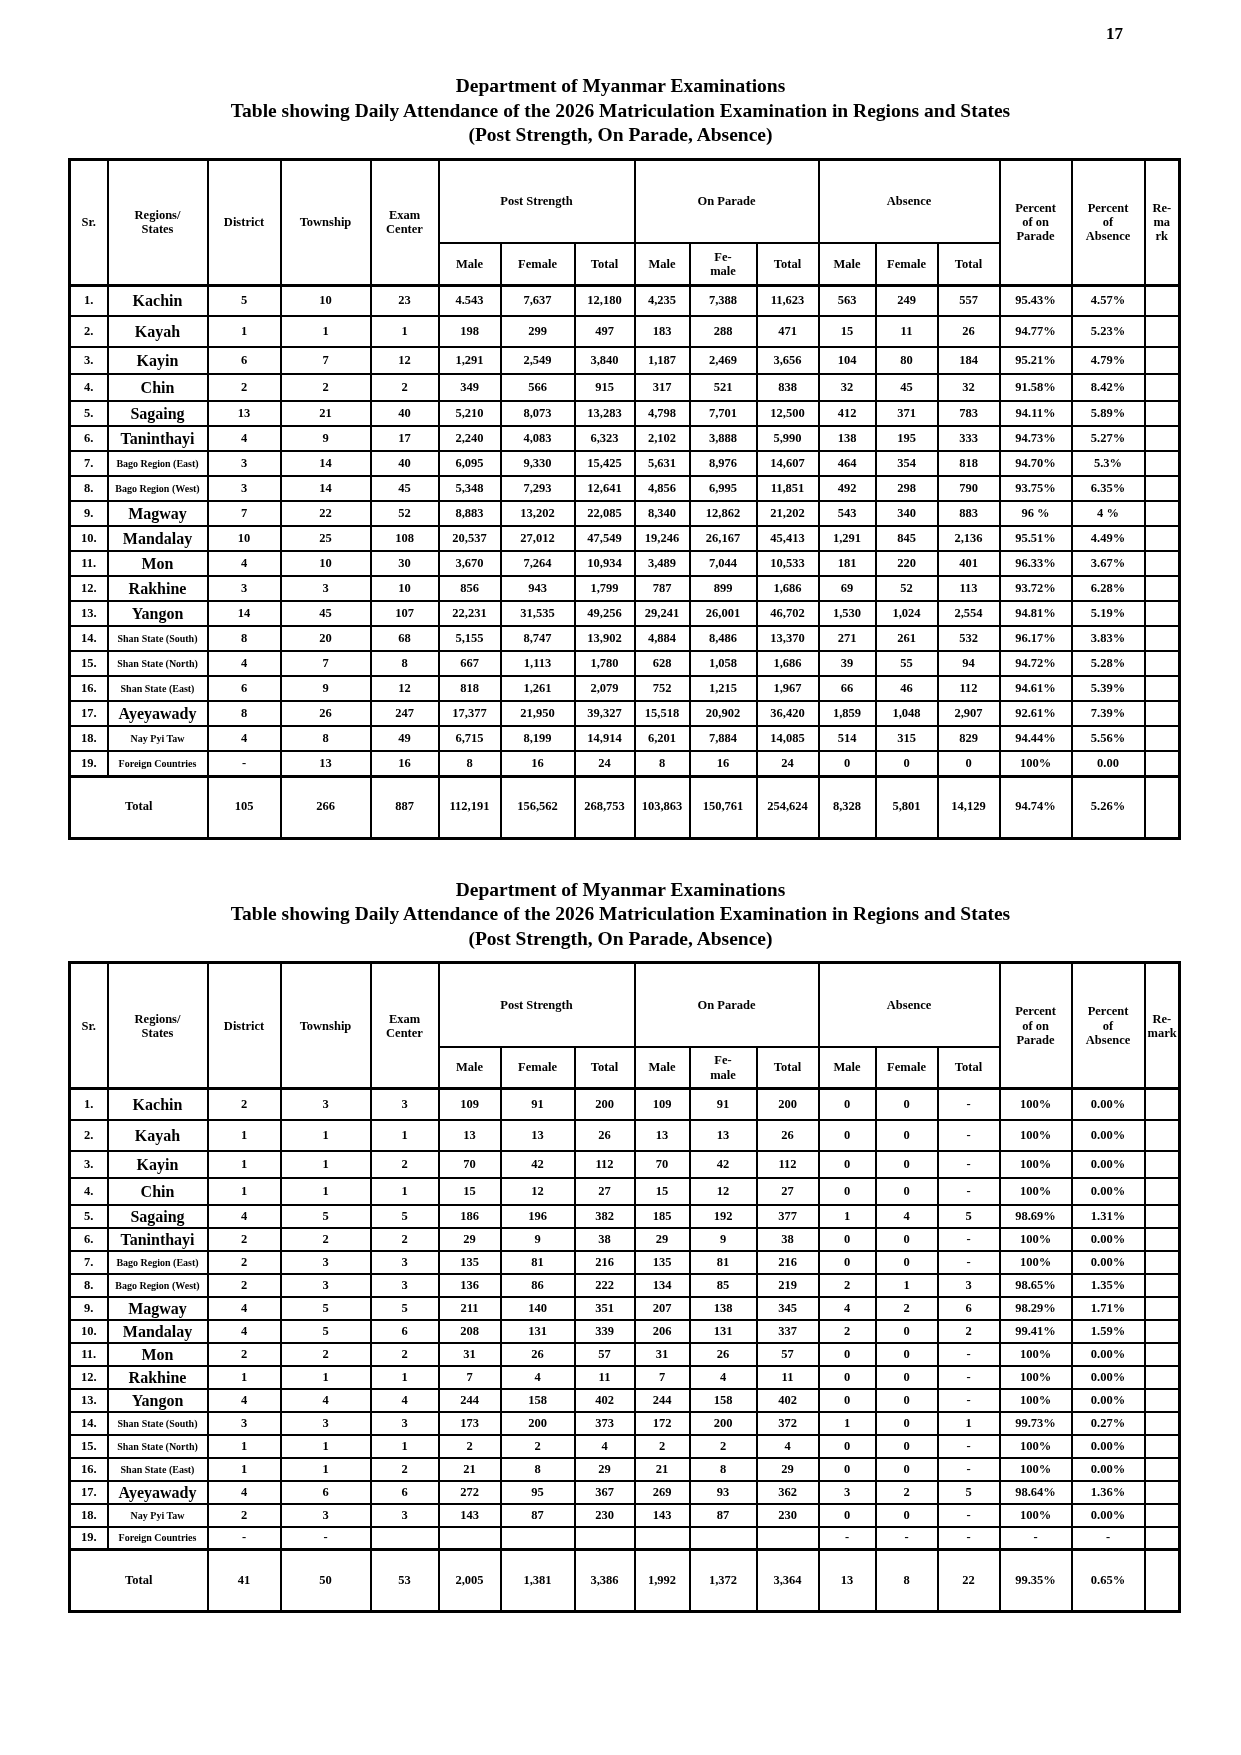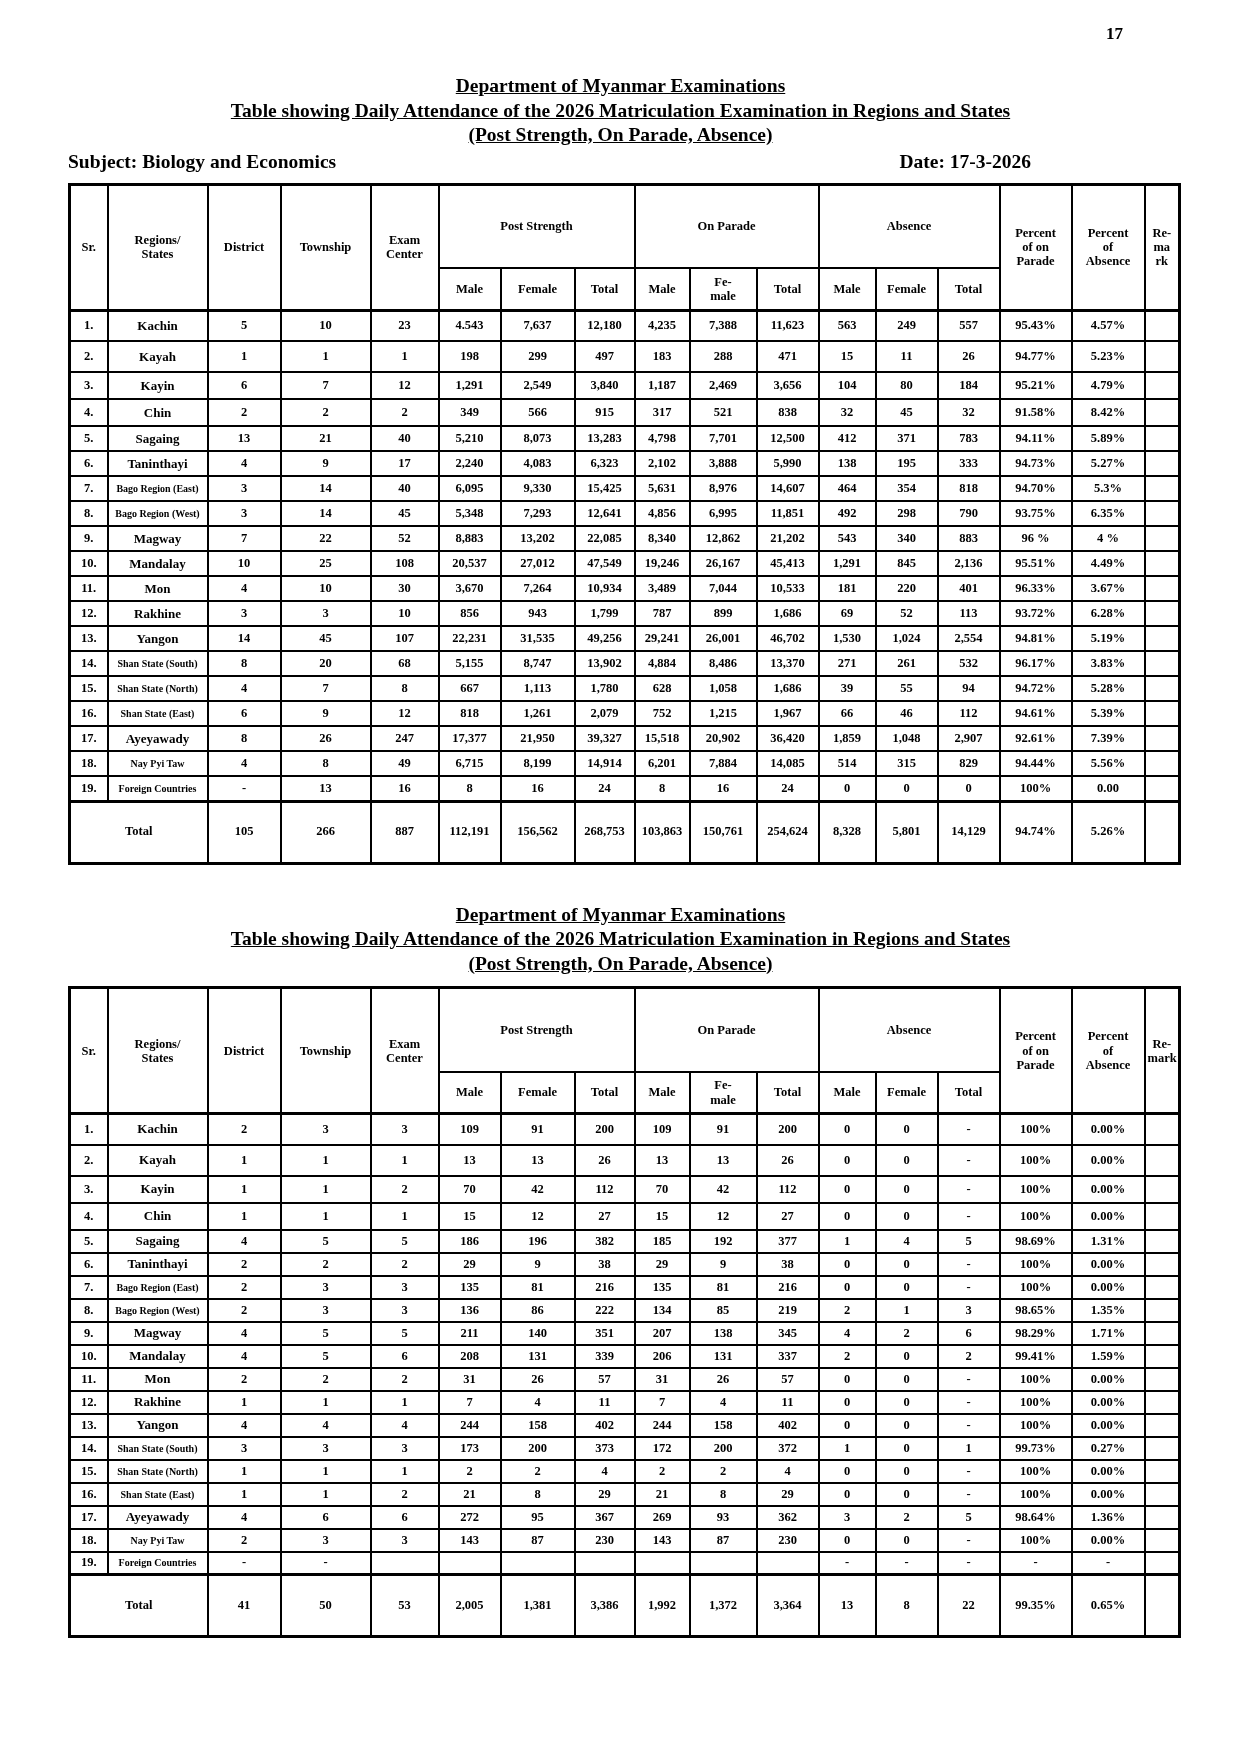--- a/index.html
+++ b/index.html
@@ -5,21 +5,21 @@
   html, body { margin:0; padding:0; background:#fff; }
   body {
     width:1241px; min-height:1755px;
     color:#000;
     font-family:"Liberation Serif", serif;
     font-weight:bold;
     -webkit-font-smoothing:antialiased;
   }
   .page { padding:24px 68px 20px 68px; }
   .pageno { text-align:right; font-size:17px; padding-right:50px; height:22px; }
-  .title-block { text-align:center; font-size:19.5px; line-height:1.26; margin-top:28px;text-decoration:underline; }
+  .title-block { text-align:center; font-size:19.5px; line-height:1.26; margin-top:28px; }
   .sec2 .title-block { margin-top:38px; }
   .subject-row { display:flex; justify-content:space-between; font-size:19.5px; margin-top:3px; }
   .subject-row .date { margin-right:142px; }
 
   table {
     border-collapse:collapse; table-layout:fixed;
     width:1105px; margin-top:10px;
     border:3px solid #000;
   }
   th, td {
@@ -28,21 +28,21 @@
     padding:1px 2px;
     font-weight:bold;
     overflow:hidden;
   }
   thead th { font-size:12.5px; white-space:pre-line; line-height:1.15; }
   thead tr:first-child { height:84px; }
   thead tr:nth-child(2) { height:42px; }
   thead { border-bottom:3px solid #000; }
 
   tbody td { font-size:12.5px; line-height:1.1; }
-  td.c1 { font-size:13px; }
+  td.c1 { font-size:16px; }
   td.c1.small { font-size:10px; line-height:1.15;text-align:center; }
 
   .t1 tbody tr { height:25px; }
   .t2 tbody tr { height:23px; }
   tbody tr.r0, tbody tr.r1 { height:31px; }
   tbody tr.r2, tbody tr.r3 { height:27px; }
   tbody tr.total { height:62px; }
   tbody tr.total td { border-top:3px solid #000; font-size:12.5px; }
 </style>
 </head>
@@ -50,24 +50,20 @@
 
 <div class="page">
 
   <div class="pageno">17</div>
 
   <section class="sec1">
     <div class="title-block">
       <div>Department of Myanmar Examinations</div>
       <div>Table showing Daily Attendance of the 2026 Matriculation Examination in Regions and States</div>
       <div>(Post Strength, On Parade, Absence)</div>
-    </div>
-    <div class="subject-row">
-      <span>Subject: Biology and Economics</span>
-      <span class="date">Date: 17-3-2026</span>
     </div>
     <table class="t1">
       <colgroup>
         <col style="width:38px">
           <col style="width:100px">
           <col style="width:73px">
           <col style="width:90px">
         <col style="width:68px">
           <col style="width:62px">
           <col style="width:74px">

